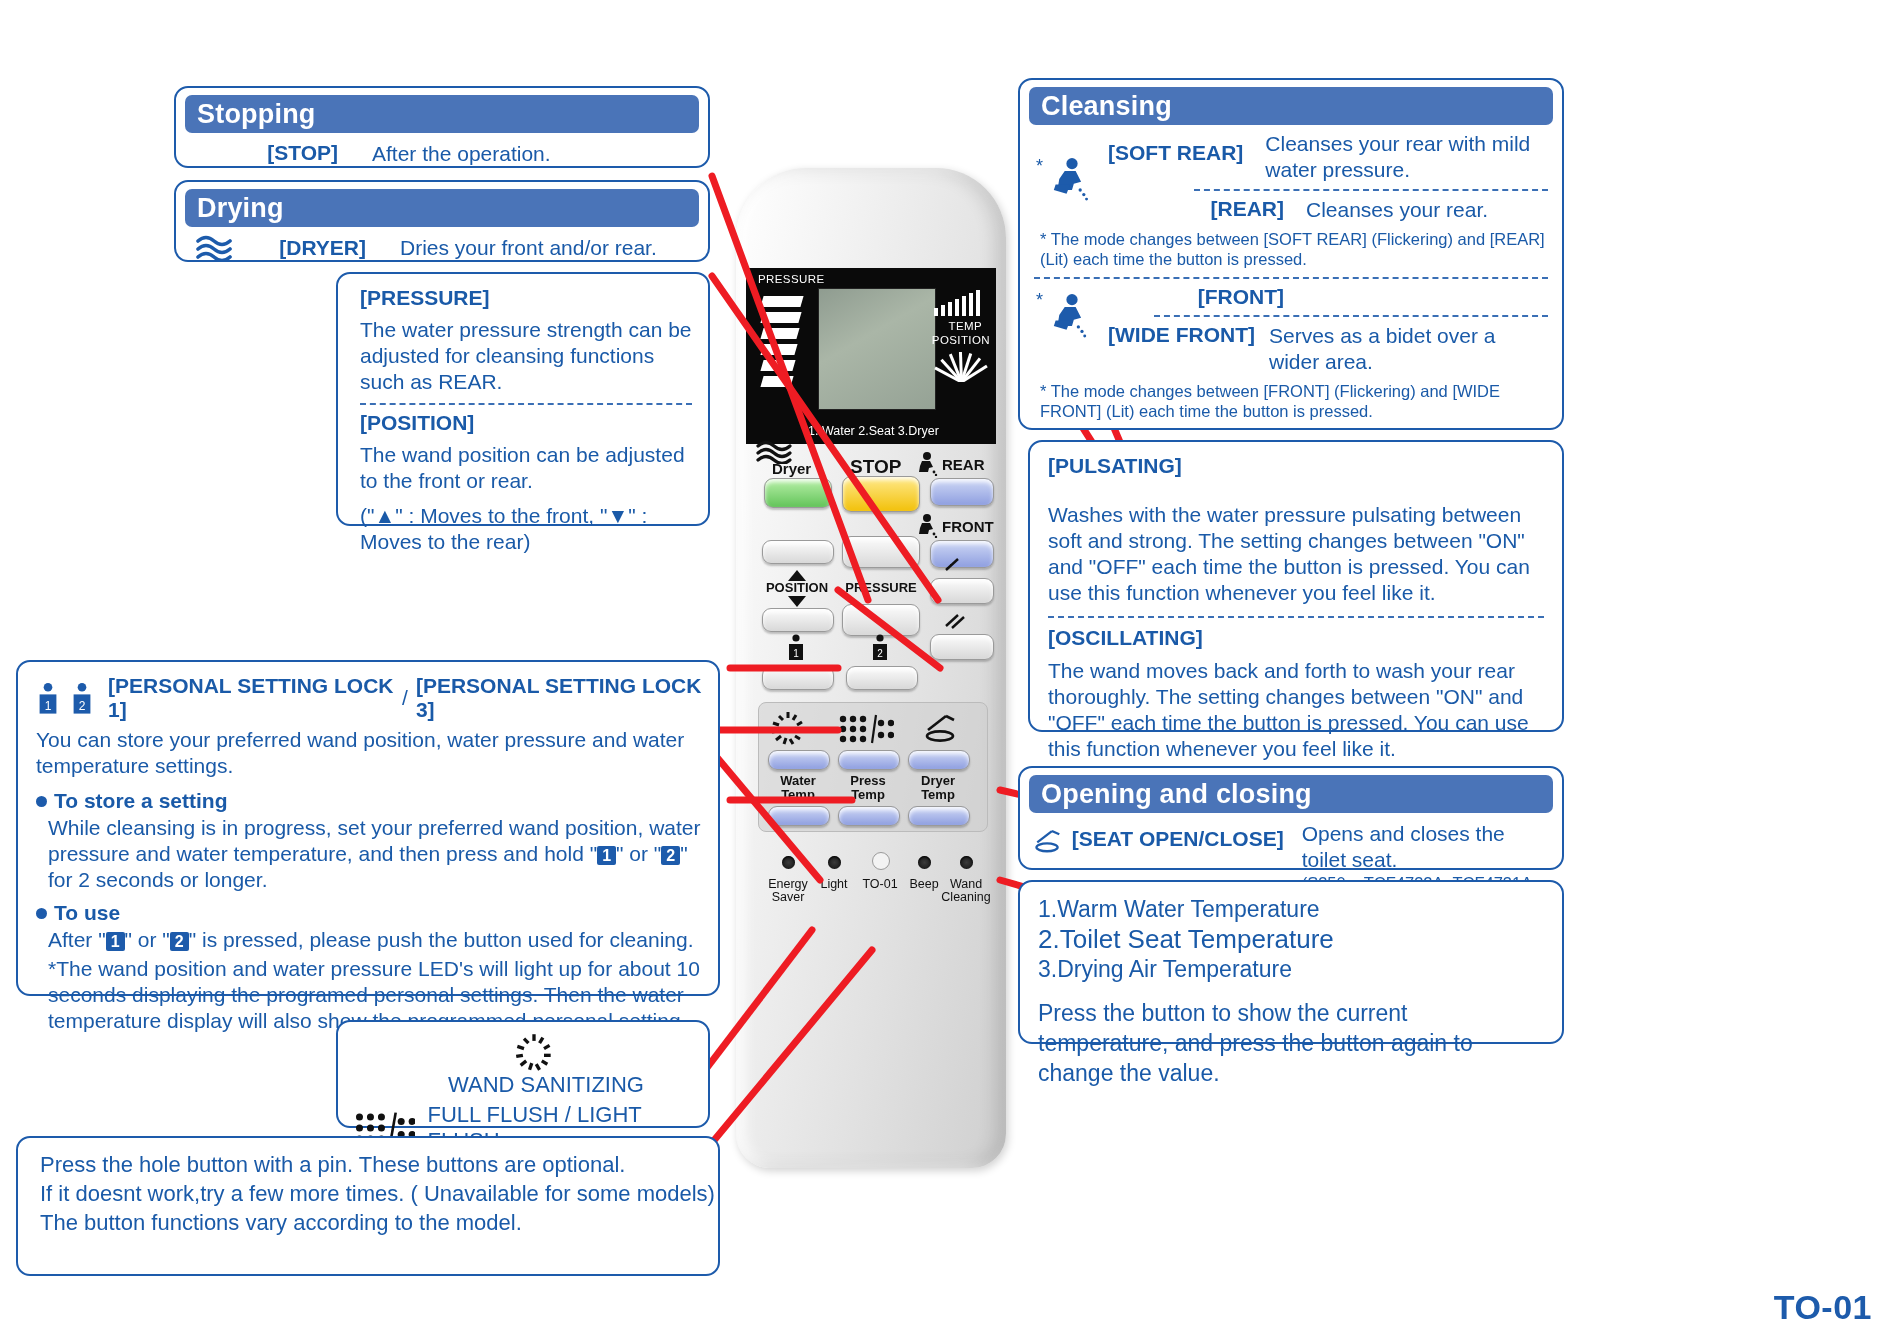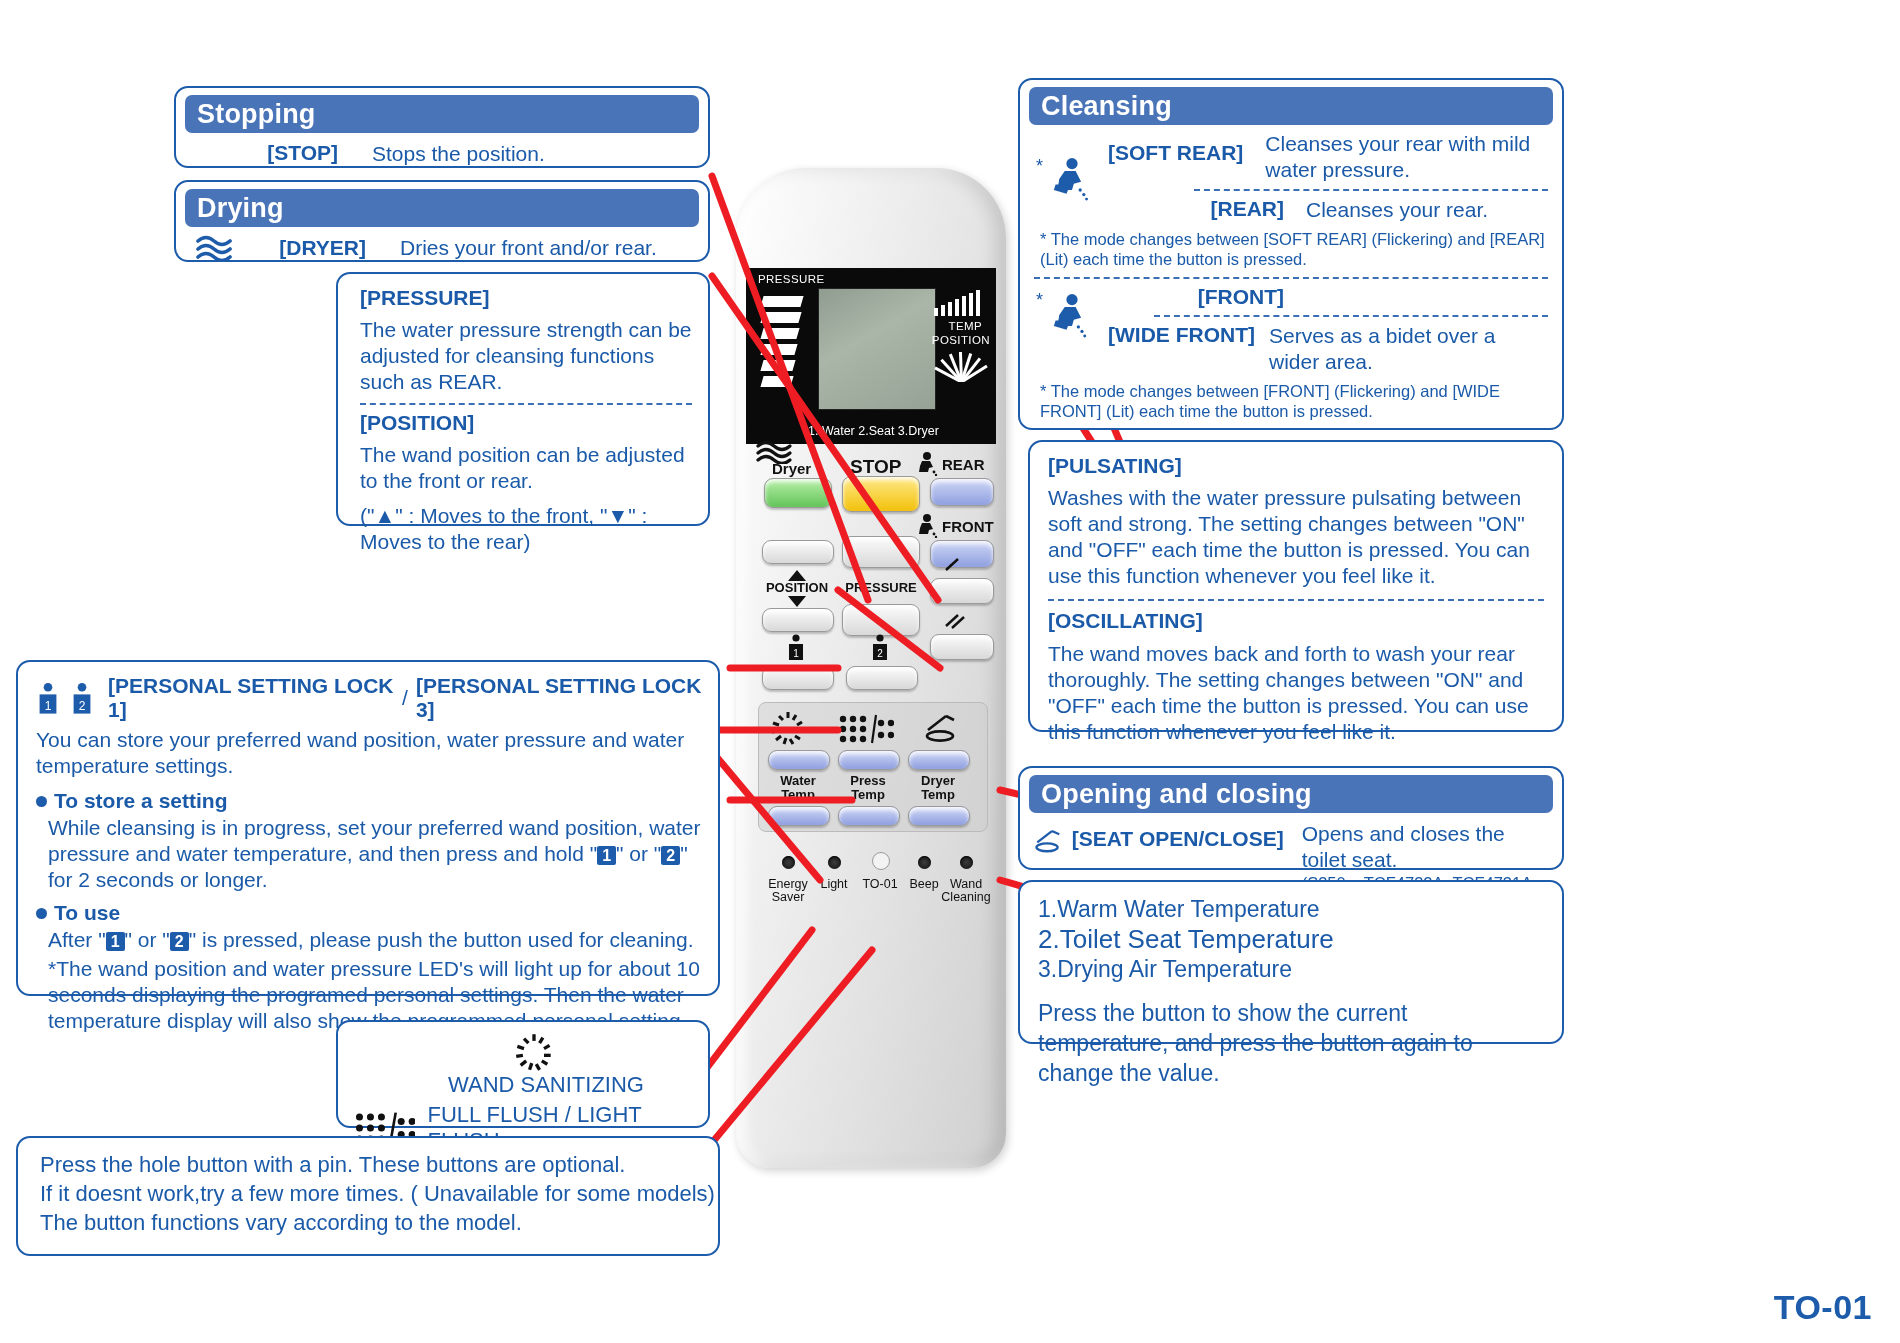--- a/index.html
+++ b/index.html
@@ -281,21 +281,21 @@
     <line x1="1038" y1="660" x2="1124" y2="640"></line>
     <line x1="1000" y1="790" x2="1128" y2="820"></line>
     <line x1="1000" y1="880" x2="1140" y2="920"></line>
   </g>
 </svg>
 
 <div class="box" style="left:174px;top:86px;width:536px;height:82px;">
   <div class="hdr">Stopping</div>
   <div class="row" style="padding:4px 12px 0 12px;">
     <div class="key" style="width:150px;text-align:right;">[STOP]</div>
-    <div class="txt" style="margin-left:34px;">Stops the position.</div>
+    <div class="txt" style="margin-left:34px;">After the operation.</div>
   </div>
 </div>
 
 <div class="box" style="left:174px;top:180px;width:536px;height:82px;">
   <div class="hdr">Drying</div>
   <div class="row" style="padding:4px 12px 0 12px;align-items:center;">
     <svg class="wave" viewBox="0 0 46 26" style="margin:0 6px 0 8px">
       <path d="M2 6q8-7 16 0t16 0" stroke="#1d5bab" stroke-width="3.6" fill="none" stroke-linecap="round"></path>
       <path d="M2 14q8-7 16 0t16 0" stroke="#1d5bab" stroke-width="3.6" fill="none" stroke-linecap="round"></path>
       <path d="M2 22q8-7 16 0t16 0" stroke="#1d5bab" stroke-width="3.6" fill="none" stroke-linecap="round"></path>
@@ -389,21 +389,21 @@
           <circle cx="53" cy="9" r="3.2"></circle>
         <circle cx="43" cy="21" r="3.2"></circle>
           <circle cx="53" cy="21" r="3.2"></circle>
       </g>
       <path d="M33 29 L38 1" stroke="#111" stroke-width="2.4"></path>
     </svg>
     <div class="txt" style="margin-left:12px;font-size:22px;">FULL FLUSH / LIGHT FLUSH</div>
   </div>
 </div>
 
-<div class="box" style="left:16px;top:1136px;width:704px;height:120px;">
+<div class="box" style="left:16px;top:1136px;width:704px;height:140px;">
   <div style="padding:12px 0 0 22px;">
     <div class="txt" style="font-size:22px;line-height:29px;">Press the hole button with a pin. These buttons are optional.</div>
     <div class="txt" style="font-size:22px;line-height:29px;">If it doesnt work,try a few more times. ( Unavailable for some models)</div>
     <div class="txt" style="font-size:22px;line-height:29px;">The button functions vary according to the model.</div>
   </div>
 </div>
 
 <div class="box" style="left:1018px;top:78px;width:546px;height:352px;">
   <div class="hdr">Cleansing</div>
 
@@ -457,21 +457,21 @@
         <div class="txt" style="margin-left:14px;">Serves as a bidet over a wider area.</div>
       </div>
     </div>
   </div>
   <div class="note" style="padding:6px 16px 0 20px;">* The mode changes between [FRONT] (Flickering) and [WIDE FRONT] (Lit) each time the button is pressed.</div>
 </div>
 
 <div class="box" style="left:1028px;top:440px;width:536px;height:292px;">
   <div style="padding:12px 18px 0 18px;">
     <div class="key">[PULSATING]</div>
-    <div class="txt" style="margin-top:7px;">Washes with the water pressure pulsating between soft and strong. The setting changes between "ON" and "OFF" each time the button is pressed. You can use this function whenever you feel like it.</div>
+    <div class="txt" style="margin-top:24px;">Washes with the water pressure pulsating between soft and strong. The setting changes between "ON" and "OFF" each time the button is pressed. You can use this function whenever you feel like it.</div>
   </div>
   <div class="dash" style="margin:10px 18px 8px 18px;"></div>
   <div style="padding:0 18px 0 18px;">
     <div class="key">[OSCILLATING]</div>
     <div class="txt" style="margin-top:8px;">The wand moves back and forth to wash your rear thoroughly. The setting changes between "ON" and "OFF" each time the button is pressed. You can use this function whenever you feel like it.</div>
   </div>
 </div>
 
 <div class="box" style="left:1018px;top:766px;width:546px;height:104px;">
   <div class="hdr">Opening and closing</div>

